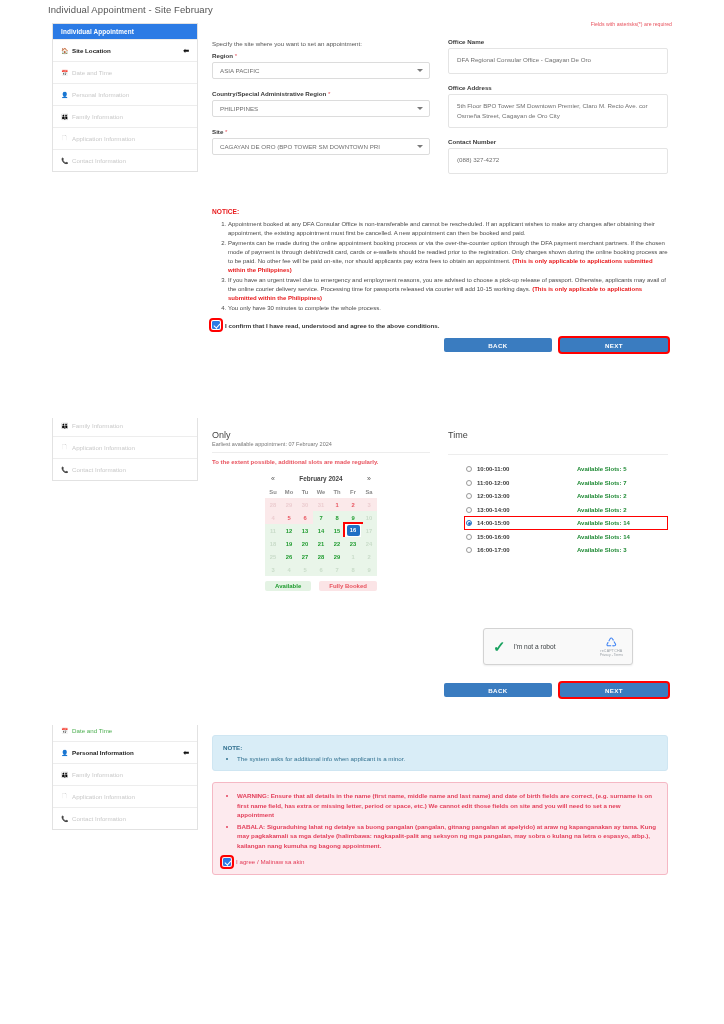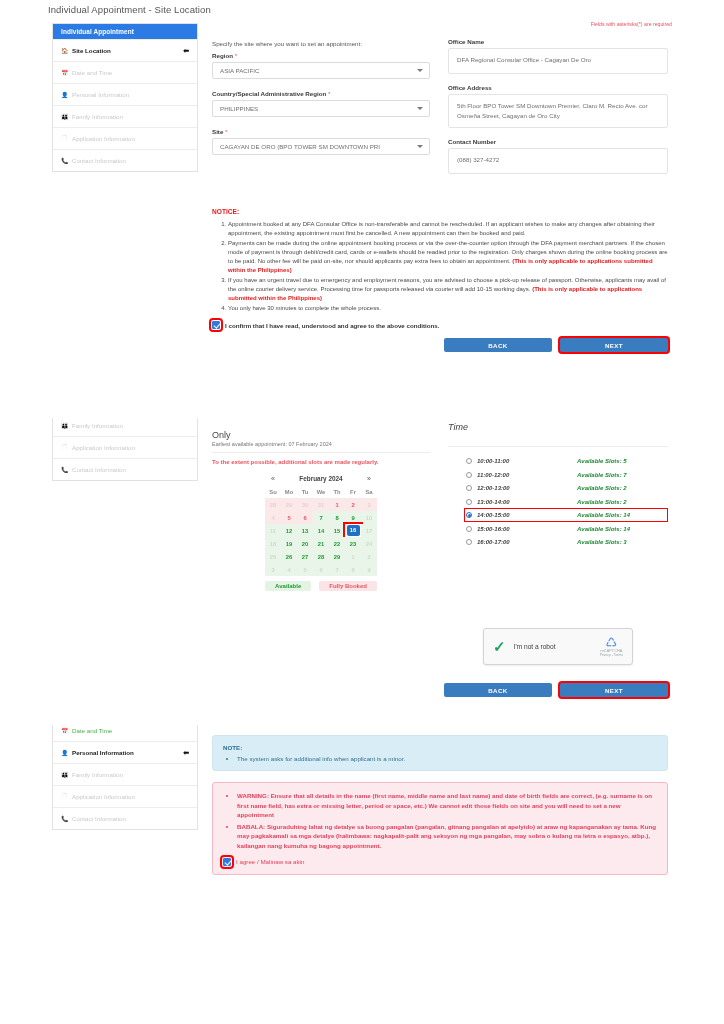--- a/index.html
+++ b/index.html
@@ -162,21 +162,21 @@
   .warn-box li { margin-bottom:2px; font-weight:bold; }
   .agree2 { display:flex; align-items:center; gap:5px; margin-top:7px; font-size:6.2px; color:#e3415c; }
 </style>
 </head>
 <body>
 
 <div class="page">
 
   <div class="sec" style="top:0;height:400px;">
 
-    <div class="title">Individual Appointment - Site Location</div>
+    <div class="title">Individual Appointment - Site February</div>
     <div class="req-note">Fields with asterisks(*) are required</div>
 
     <div class="sidebar" style="left:52px;top:23px;">
       <div class="sb-head">Individual Appointment</div>
 
       <div class="sb-item active">
         <span class="sb-ico">🏠</span>
         <span>Site Location</span>
         <span class="sb-arrow">⬅</span>
       </div>
@@ -377,21 +377,21 @@
             </tr>
           </tbody>
       </table>
 
       <div class="cal-legend">
         <span class="lg g">Available</span>
         <span class="lg r">Fully Booked</span>
       </div>
     </div>
 
-    <div class="form-col" style="left:448px;top:22px;width:220px;font-style:italic;">
+    <div class="form-col" style="left:448px;top:30px;width:220px;">
       <div class="sec-h">Time</div>
       <div class="sec-rule" style="margin-top:14px;"></div>
       <div style="margin-top:9px;padding-left:18px;">
           <div class="tslot">
             <span class="radio"></span>
             <span class="ttext">10:00-11:00</span>
             <span class="tslots">Available Slots: 5</span>
           </div>
           <div class="tslot">
             <span class="radio"></span>

